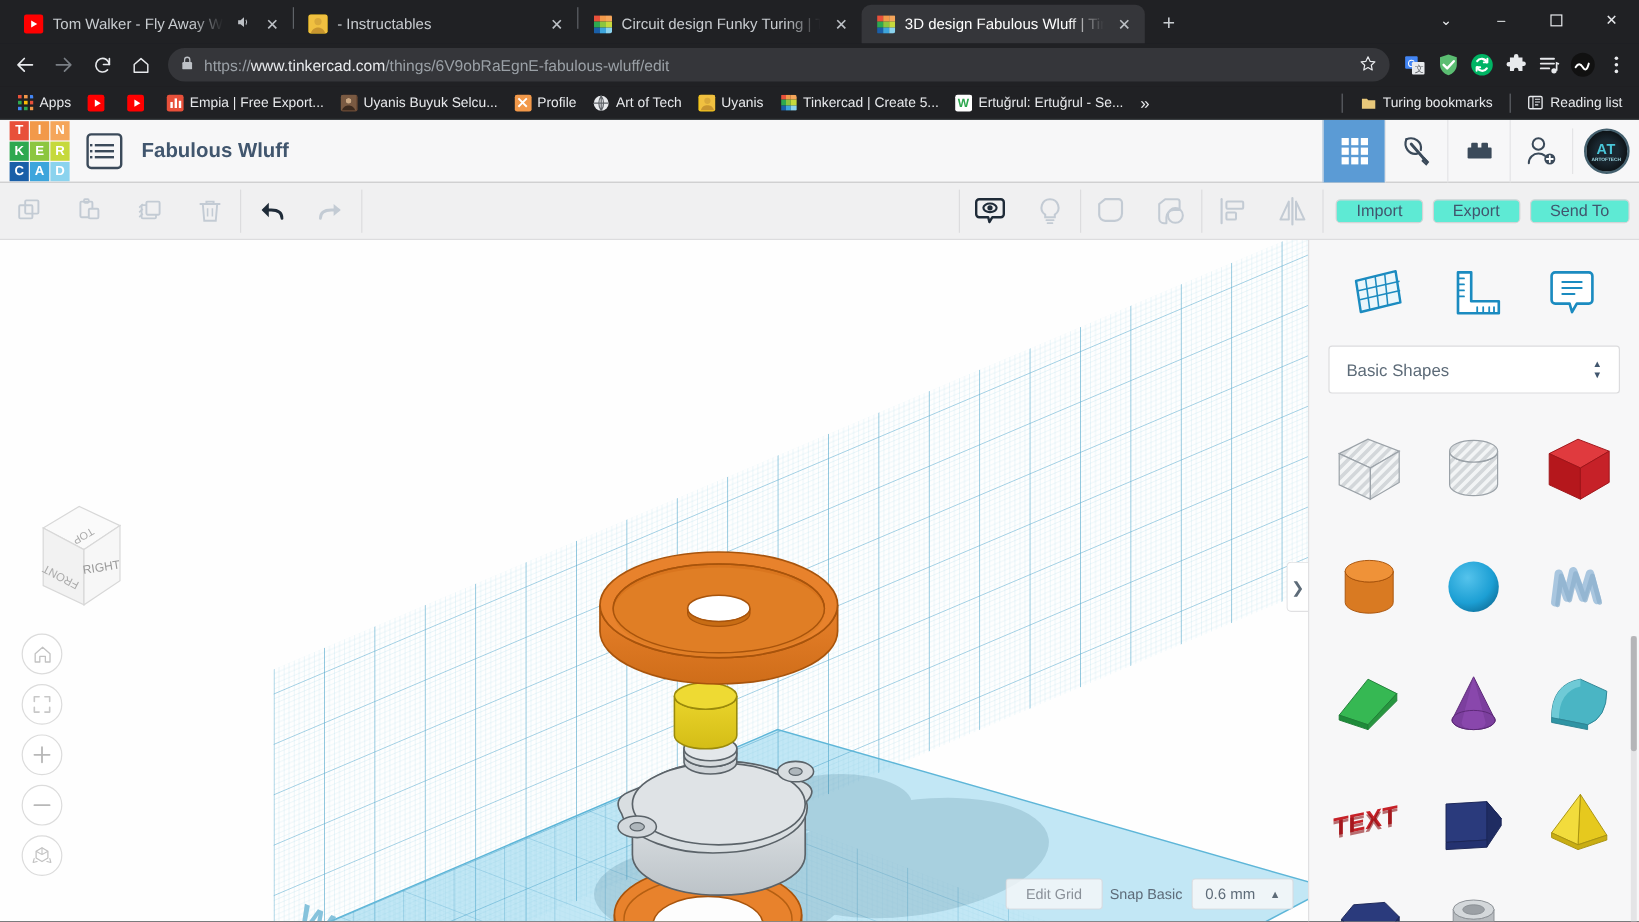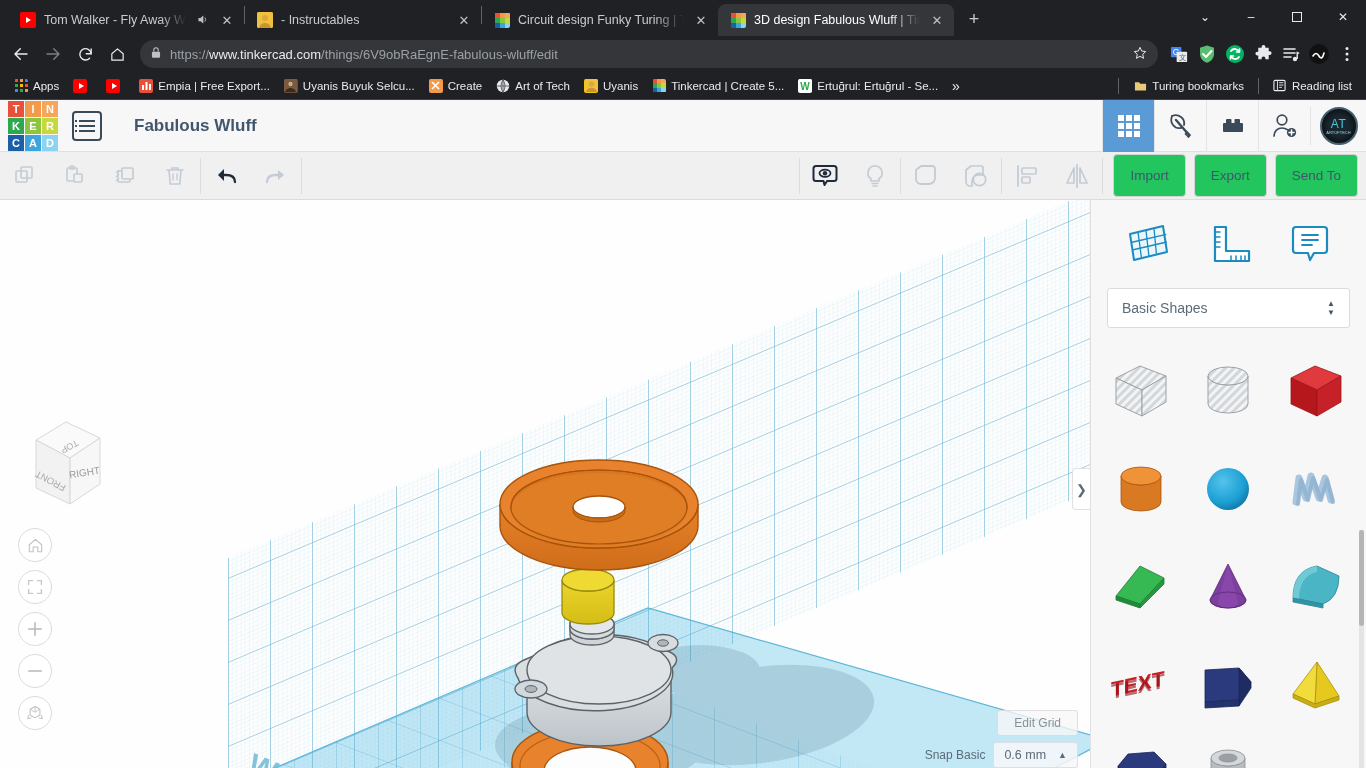--- a/index.html
+++ b/index.html
@@ -106,66 +106,66 @@
   .tclogo { display:grid; grid-template-columns:repeat(3,16px); grid-template-rows:repeat(3,16px);
     gap:1px; margin-right: 14px; }
   .tclogo span { color:#fff; font-size:11px; font-weight:bold; display:flex;
     align-items:center; justify-content:center; font-family:"Liberation Sans",sans-serif;}
   .hamburger {
     width: 30px; height: 30px; border: 2px solid #3b4a5a; border-radius: 4px;
     display:flex; flex-direction:column; justify-content:center; gap:3px; padding: 0 5px;
   }
   .hamburger i { display:block; height:2px; background:#3b4a5a; position: relative; }
   .hamburger i:before { content:""; position:absolute; left:-4px; top:0; width:2px; height:2px; background:#3b4a5a;}
-  .doc-title { margin-left: 32px; font-size: 17px; color: #41566e; font-weight: bold; }
+  .doc-title { margin-left: 16px; font-size: 17px; color: #41566e; font-weight: bold; }
   .hdr-right { margin-left:auto; display:flex; align-items:center; height:52px; }
   .hdr-btn { width:52px; height:52px; display:flex; align-items:center; justify-content:center;
     border-left:1px solid #e4e4e6; }
   .hdr-btn.active { background:#5b9bd5; }
   .avatar-wrap { width:56px; display:flex; align-items:center; justify-content:center; border-left:1px solid #e4e4e6;}
   .avatar {
     width:38px; height:38px; border-radius:50%;
     background: radial-gradient(circle at 50% 50%, #1a2730 40%, #0e1418 70%, #2e4450 100%);
     border: 2px solid #44606e;
     display:flex; flex-direction:column; align-items:center; justify-content:center;
-    color:#49c6d8; font-size:12px; font-weight:normal; letter-spacing:0.5px;
+    color:#49c6d8; font-size:12px; font-weight:bold; letter-spacing:0.5px;
   }
   .avatar small { font-size:4px; color:#9fd8e2; letter-spacing:0; margin-top:-1px;}
 
   .toolbar {
     height: 48px; background: #f0f0f1; border-bottom: 1px solid #dcdcde;
     display: flex; align-items: center;
   }
   .tb-group { display:flex; align-items:center; height:48px; }
   .tb-btn { width:50px; height:48px; display:flex; align-items:center; justify-content:center; }
   .tb-div { width:1px; height:36px; background:#dcdcde; }
   .tb-spacer { flex:1; }
   .txt-btn {
-    height:43px; padding:0 16px; border:1px solid #d4d4d6; background:#22c55e;
+    height:20px; padding:0 16px; border:1px solid #d4d4d6; background:#5eead4;
     border-radius:4px; color:#41566e; font-size:13.5px; margin-right:8px;
     display:flex; align-items:center;
   }
 
   
   .main { display: flex; height: calc(768px - 36px - 36px - 28px - 52px - 48px); }
   .canvas {
     flex: 1; position: relative; overflow: hidden;
     background: #fefefe;
   }
 
   
   .viewcube { position:absolute; left:18px; top:212px; width:92px; height:110px; }
   .navcol { position:absolute; left:18px; top:328px; display:flex; flex-direction:column; gap:8px; }
   .navbtn-c {
     width:34px; height:34px; border-radius:50%; border:1px solid #dcdcdc;
     background:#fff; display:flex; align-items:center; justify-content:center; color:#bcbcbc;
   }
 
   
-  .grid-ctrl { position:absolute; right:12px; bottom:0; display:flex; flex-direction:column; align-items:flex-end; gap:6px; }
+  .grid-ctrl { position:absolute; right:12px; bottom:10px; display:flex; align-items:flex-end; gap:6px; }
   .edit-grid {
     background:rgba(247,247,248,.78); border:1px solid rgba(200,200,205,.5);
     color:#8a9199; font-size:12px; padding:5px 16px; border-radius:3px;
   }
   .snap-row { display:flex; align-items:center; gap:8px; }
   .snap-label { color:#5d6b78; font-size:12px; }
   .snap-box {
     background:rgba(247,247,248,.85); border:1px solid rgba(200,200,205,.5);
     color:#5d6b78; font-size:12.5px; padding:5px 10px; border-radius:3px;
     display:flex; align-items:center; gap:12px;
@@ -416,21 +416,21 @@
     </span>
     <span>Uyanis Buyuk Selcu...</span>
   </div>
   <div class="bm">
     <span class="bicon" style="background:#f2994a">
       <svg width="13" height="13" viewBox="0 0 13 13">
           <rect width="13" height="13" rx="2" fill="#f2994a"></rect>
           <path d="M3 3l3.5 3.5L3 10M10 3L6.5 6.5 10 10" stroke="#fff" stroke-width="1.6" fill="none"></path>
         </svg>
     </span>
-    <span>Create</span>
+    <span>Profile</span>
   </div>
   <div class="bm">
     <span class="bicon">
       <svg width="14" height="14" viewBox="0 0 14 14">
           <circle cx="7" cy="7" r="6.2" fill="#e8eaed"></circle>
           <path d="M7 .8v12.4M.8 7h12.4M7 .8q4 6.2 0 12.4M7 .8q-4 6.2 0 12.4" stroke="#5f6368" stroke-width="1" fill="none"></path>
         </svg>
     </span>
     <span>Art of Tech</span>
   </div>

